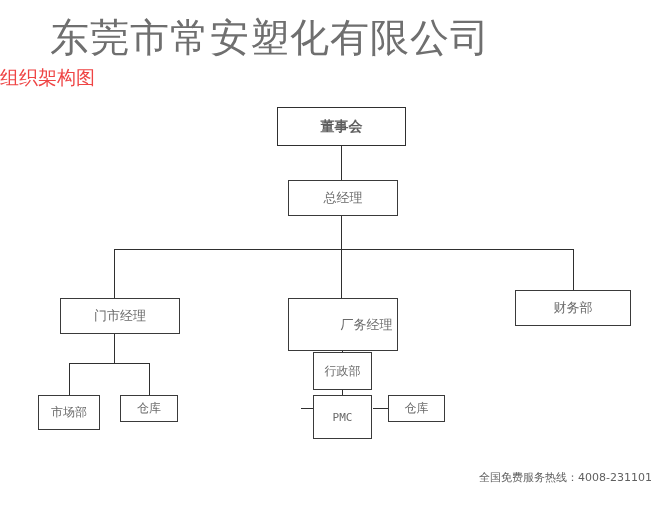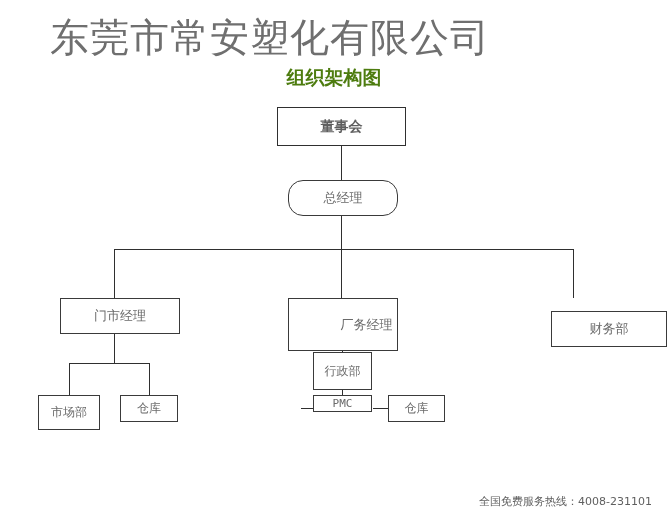--- a/index.html
+++ b/index.html
@@ -27,26 +27,24 @@
     line-height: 48px;
     letter-spacing: 1px;
     color: #6f6f6f;
     white-space: nowrap;
   }
   #subtitle {
     position: absolute;
     left: 0;
     top: 64px;
     width: 668px;
-    text-align: center;
     font-size: 19px;
     line-height: 26px;
-    color: #4d7c0f;
+    color: #ef4444;
     white-space: nowrap;
-    font-weight: bold;
   }
 
   
   #chart {
     position: absolute;
     left: 0;
     top: 0;
     width: 668px;
     height: 520px;
   }
@@ -83,21 +81,21 @@
     background: #2f2f2f;
     z-index: 1;
   }
   .vline { width: 1px; }
   .hline { height: 1px; }
 
   
   #footer {
     position: absolute;
     right: 16px;
-    top: 494px;
+    top: 470px;
     font-size: 11px;
     color: #5f5f5f;
     white-space: nowrap;
   }
 </style>
 </head>
 <body>
 
 <div id="title">东莞市常安塑化有限公司</div>
 <div id="subtitle">组织架构图</div>
@@ -120,50 +118,50 @@
   <div class="line vline" style="left:342px; top:334px; height:18px;"></div>
   <div class="line vline" style="left:342px; top:379px; height:16px;"></div>
 
   <div class="line hline" style="left:301px; top:408px; width:12px;"></div>
   <div class="line hline" style="left:373px; top:408px; width:15px;"></div>
 
   <div class="node lvl1" style="left:277px; top:107px; width:129px; height:39px;">
     <span>董事会</span>
   </div>
 
-  <div class="node lvl2" style="left:288px; top:180px; width:110px; height:36px;border-radius:15px;">
+  <div class="node lvl2" style="left:288px; top:180px; width:110px; height:36px;">
     <span>总经理</span>
   </div>
 
   <div class="node lvl3" style="left:60px; top:298px; width:120px; height:36px;">
     <span>门市经理</span>
   </div>
 
   <div class="node lvl3" style="left:288px; top:298px; width:110px; height:53px;padding-left:47px;">
     <span>厂务经理</span>
   </div>
 
-  <div class="node lvl3" style="left:515px; top:311px; width:116px; height:36px;margin-left:36px;">
+  <div class="node lvl3" style="left:515px; top:290px; width:116px; height:36px;">
     <span>财务部</span>
   </div>
 
   <div class="node lvl4" style="left:313px; top:352px; width:59px; height:38px;">
     <span>行政部</span>
   </div>
 
   <div class="node lvl5" style="left:38px; top:395px; width:62px; height:35px;">
     <span>市场部</span>
   </div>
 
   <div class="node lvl5" style="left:120px; top:395px; width:58px; height:27px;">
     <span>仓库</span>
   </div>
 
 
-  <div class="node lvl5 mono" style="left:313px; top:395px; width:59px; height:17px;">
+  <div class="node lvl5 mono" style="left:313px; top:395px; width:59px; height:44px;">
     <span>PMC</span>
   </div>
 
   <div class="node lvl5" style="left:388px; top:395px; width:57px; height:27px;">
     <span>仓库</span>
   </div>
 
 </div>
 
 <div id="footer">全国免费服务热线：4008-231101</div>

